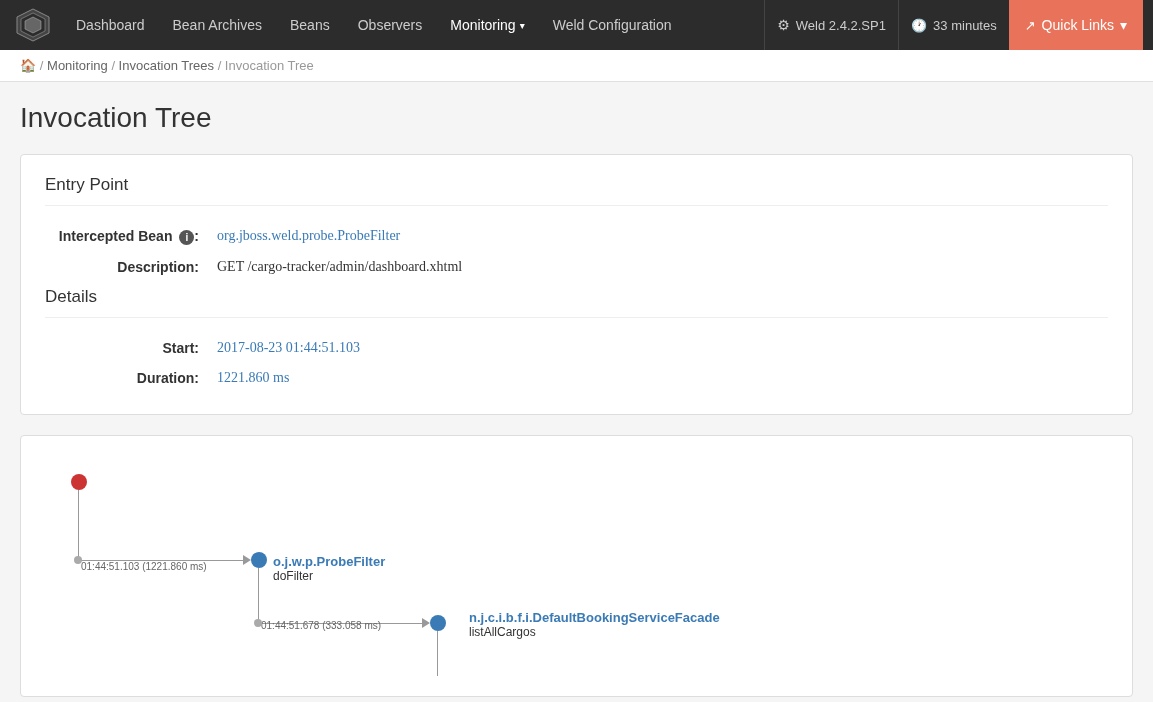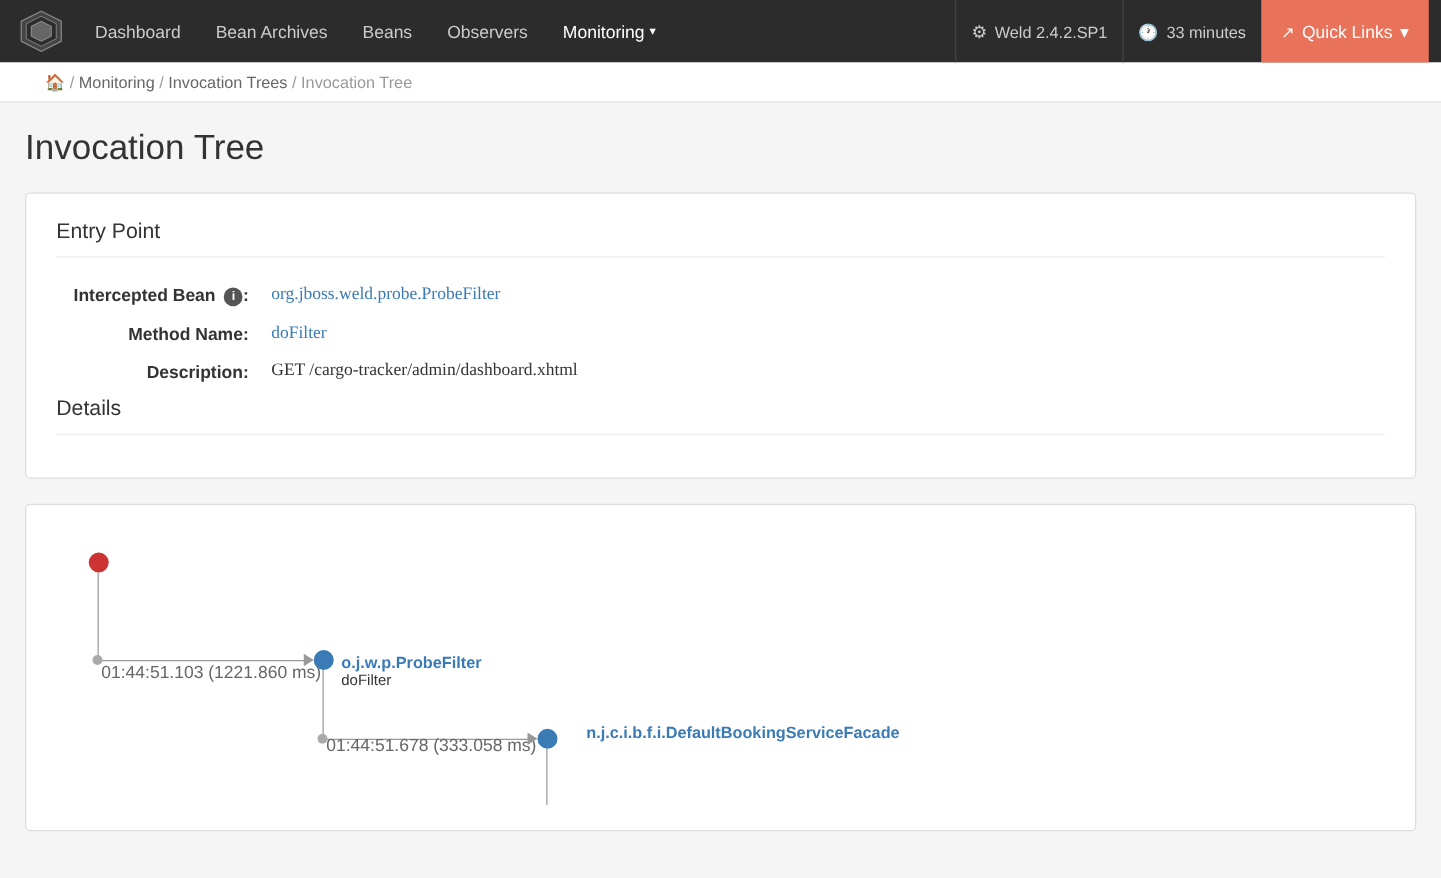--- a/index.html
+++ b/index.html
@@ -68,21 +68,21 @@
       gap: 6px;
       cursor: pointer;
       font-size: 14px;
       white-space: nowrap;
     }
 
     
     .breadcrumb-bar {
       background: #fff;
       border-bottom: 1px solid #e0e0e0;
-      padding: 8px 36px;
+      padding: 8px 20px;
       font-size: 13px;
       color: #666;
     }
     .breadcrumb-bar a { color: #666; text-decoration: none; }
     .breadcrumb-bar span { color: #999; }
 
     
     .page-content {
       padding: 20px 20px;
     }
@@ -188,21 +188,21 @@
       font-weight: bold;
       color: #3a7ab5;
       font-size: 13px;
     }
     .node-label .node-method {
       color: #333;
       font-size: 12px;
     }
     .node-time {
       position: absolute;
-      font-size: 14px;
+      font-size: 10px;
       color: #666;
     }
 
     .arrow-right {
       position: absolute;
       width: 0;
       height: 0;
       border-top: 5px solid transparent;
       border-bottom: 5px solid transparent;
       border-left: 8px solid #999;
@@ -222,20 +222,21 @@
 
   <div class="nav-items">
     <div class="nav-item">Dashboard</div>
     <div class="nav-item">Bean Archives</div>
     <div class="nav-item">Beans</div>
     <div class="nav-item">Observers</div>
     <div class="nav-item active">
       <span>Monitoring</span>
       <span class="caret">▾</span>
     </div>
+    <div class="nav-item">Weld Configuration</div>
   </div>
 
   <div class="nav-right">
     <div class="nav-meta">
       <span style="font-size:14px;">⚙</span>
       <span>Weld 2.4.2.SP1</span>
     </div>
     <div class="nav-meta">
       <span style="font-size:13px;">🕐</span>
       <span>33 minutes</span>
@@ -267,31 +268,39 @@
     <table class="info-table">
       <tbody>
           <tr>
         <td>
           <span>Intercepted Bean</span>
           <span class="info-icon">i</span>:
         </td>
         <td>org.jboss.weld.probe.ProbeFilter</td>
       </tr>
       <tr>
-        <td>Method Name:</td>
-        <td>doFilter</td>
-      </tr>
-      <tr>
         <td>Description:</td>
         <td class="description-val">GET /cargo-tracker/admin/dashboard.xhtml</td>
       </tr>
     </tbody>
       </table>
 
     <div class="card-section-title" style="margin-top:4px;">Details</div>
+    <table class="info-table">
+      <tbody>
+          <tr>
+        <td>Start:</td>
+        <td>2017-08-23 01:44:51.103</td>
+      </tr>
+      <tr>
+        <td>Duration:</td>
+        <td>1221.860 ms</td>
+      </tr>
+    </tbody>
+      </table>
   </div>
 
   <div class="tree-card">
     <div class="tree-container" style="height: 220px;">
 
       <div class="node-dot" style="width:16px;height:16px;background:#cc3333;left:20px;top:18px;"></div>
 
       <div class="tree-line-v" style="left:27px;top:34px;height:70px;"></div>
 
       <div class="tree-line-h" style="left:27px;top:104px;width:170px;"></div>
@@ -312,20 +321,21 @@
       <div class="tree-line-h" style="left:207px;top:167px;width:170px;"></div>
 
       <div class="node-time" style="left:210px;top:147px;margin-top:17px;">01:44:51.678 (333.058 ms)</div>
 
       <div class="arrow-right" style="left:371px;top:162px;"></div>
 
       <div class="node-dot" style="width:16px;height:16px;background:#3a7ab5;left:379px;top:159px;"></div>
 
       <div class="node-label" style="left:400px;top:154px;margin-left:18px;">
         <div class="node-class">n.j.c.i.b.f.i.DefaultBookingServiceFacade</div>
+        <div class="node-method">listAllCargos</div>
       </div>
 
       <div class="tree-line-v" style="left:386px;top:175px;height:45px;"></div>
 
       <div class="node-dot" style="width:8px;height:8px;background:#aaa;left:23px;top:100px;"></div>
 
       <div class="node-dot" style="width:8px;height:8px;background:#aaa;left:203px;top:163px;"></div>
 
     </div>
   </div>

